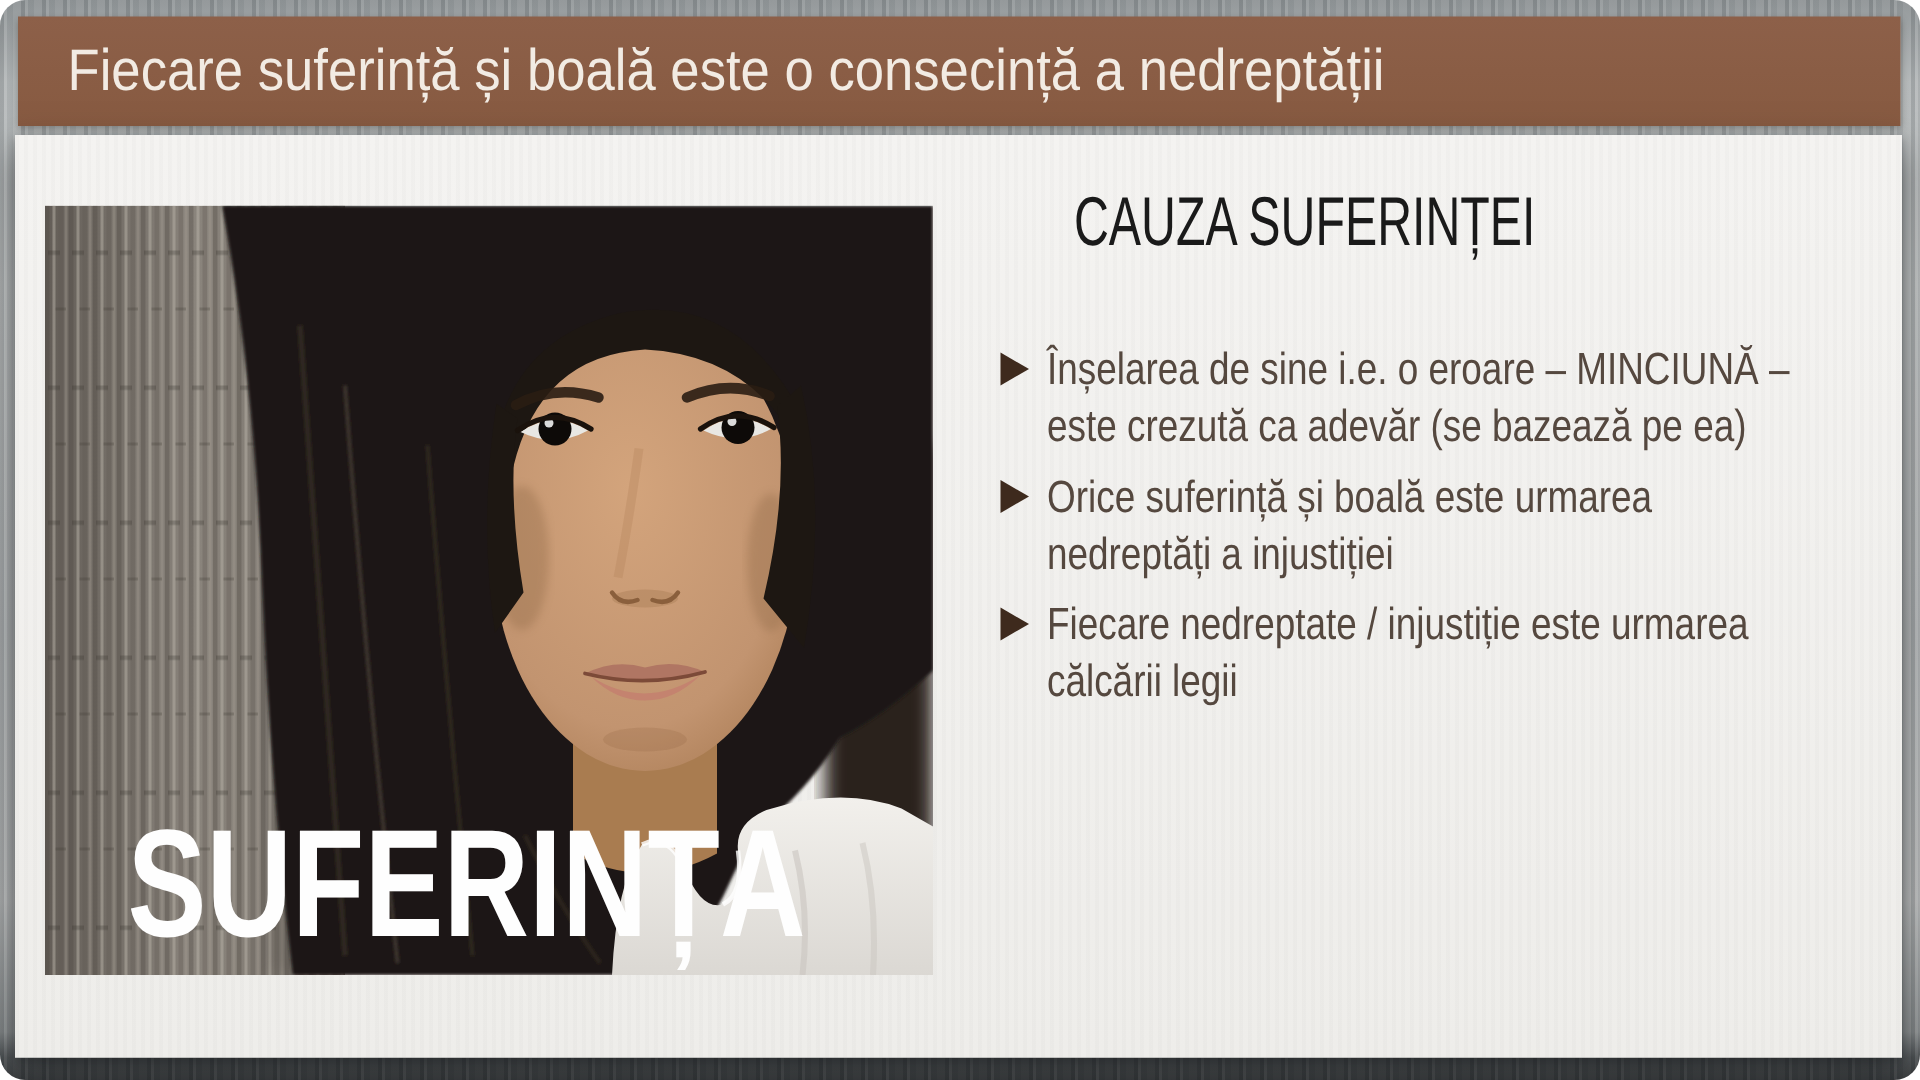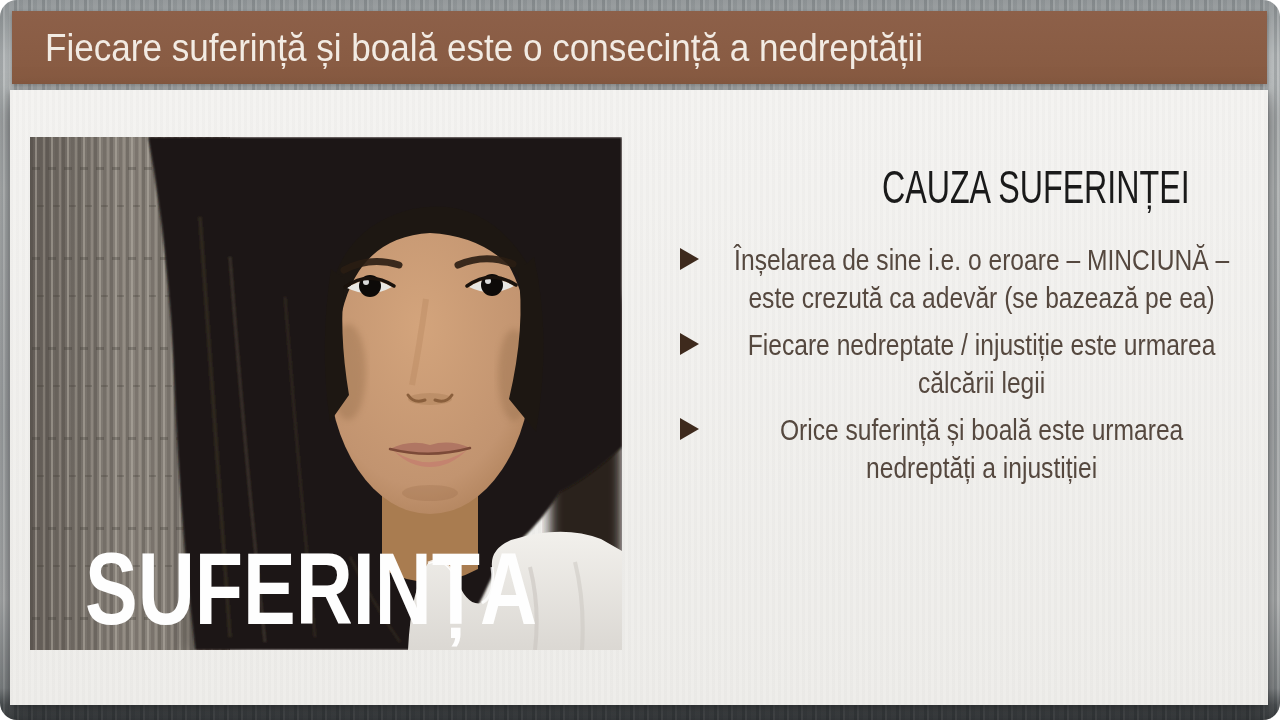--- a/index.html
+++ b/index.html
@@ -19,24 +19,24 @@
   .header-bar .ht{color:#f2ebe3;font-size:39px;font-weight:400;white-space:nowrap;
     transform:scaleX(.9);transform-origin:0 50%;margin-left:33px;letter-spacing:0;}
   
   .card{position:absolute;left:10px;top:90px;width:1258px;height:615px;
     background-color:#f2f1ee;
     background-image:
       repeating-linear-gradient(90deg, rgba(0,0,0,.015) 0 3px, rgba(255,255,255,.02) 3px 6px),
       linear-gradient(180deg,#f4f3f1,#eeedea);
     box-shadow:0 10px 22px rgba(18,20,22,.55),0 2px 6px rgba(18,20,22,.30);}
   .photo{position:absolute;left:20px;top:47px;width:592px;height:513px;overflow:hidden;}
-  .right-col-title{position:absolute;left:640px;top:30px;width:606px;text-align:right;margin-top:40px;}
+  .right-col-title{position:absolute;left:640px;top:30px;width:606px;text-align:left;}
   .right-col-title .tt{display:inline-block;white-space:nowrap;color:#1a1a1a;
     font-size:46px;font-weight:400;transform:scaleX(.7);transform-origin:50% 50%;}
-  .bullets{position:absolute;left:657px;top:138px;width:600px;list-style:none;margin:13px;padding:0;text-align:center;}
+  .bullets{position:absolute;left:657px;top:138px;width:600px;list-style:none;margin:0;padding:0;}
   .bullets li{position:relative;padding-left:31px;margin:0 0 9px 0;}
   .tri{position:absolute;left:0;top:7px;width:0;height:0;
     border-left:19px solid #3e2a1d;border-top:11px solid transparent;border-bottom:11px solid transparent;}
   .btxt{display:inline-block;width:660px;color:#55483f;font-size:30px;line-height:38px;
     white-space:pre-line;transform:scaleX(.82);transform-origin:0 0;}
 </style>
 </head>
 <body>
 
 <div class="stage">
@@ -150,24 +150,24 @@
     </div>
 
     <ul class="bullets">
       <li>
         <span class="tri"></span>
         <span class="btxt">Înșelarea de sine i.e. o eroare – MINCIUNĂ –
 este crezută ca adevăr (se bazează pe ea)</span>
       </li>
       <li>
         <span class="tri"></span>
-        <span class="btxt">Fiecare nedreptate / injustiție este urmarea
-călcării legii</span>
+        <span class="btxt">Orice suferință și boală este urmarea
+nedreptăți a injustiției</span>
       </li>
       <li>
         <span class="tri"></span>
-        <span class="btxt">Orice suferință și boală este urmarea
-nedreptăți a injustiției</span>
+        <span class="btxt">Fiecare nedreptate / injustiție este urmarea
+călcării legii</span>
       </li>
     </ul>
 
   </div>
 </div>
 
 </body></html>

